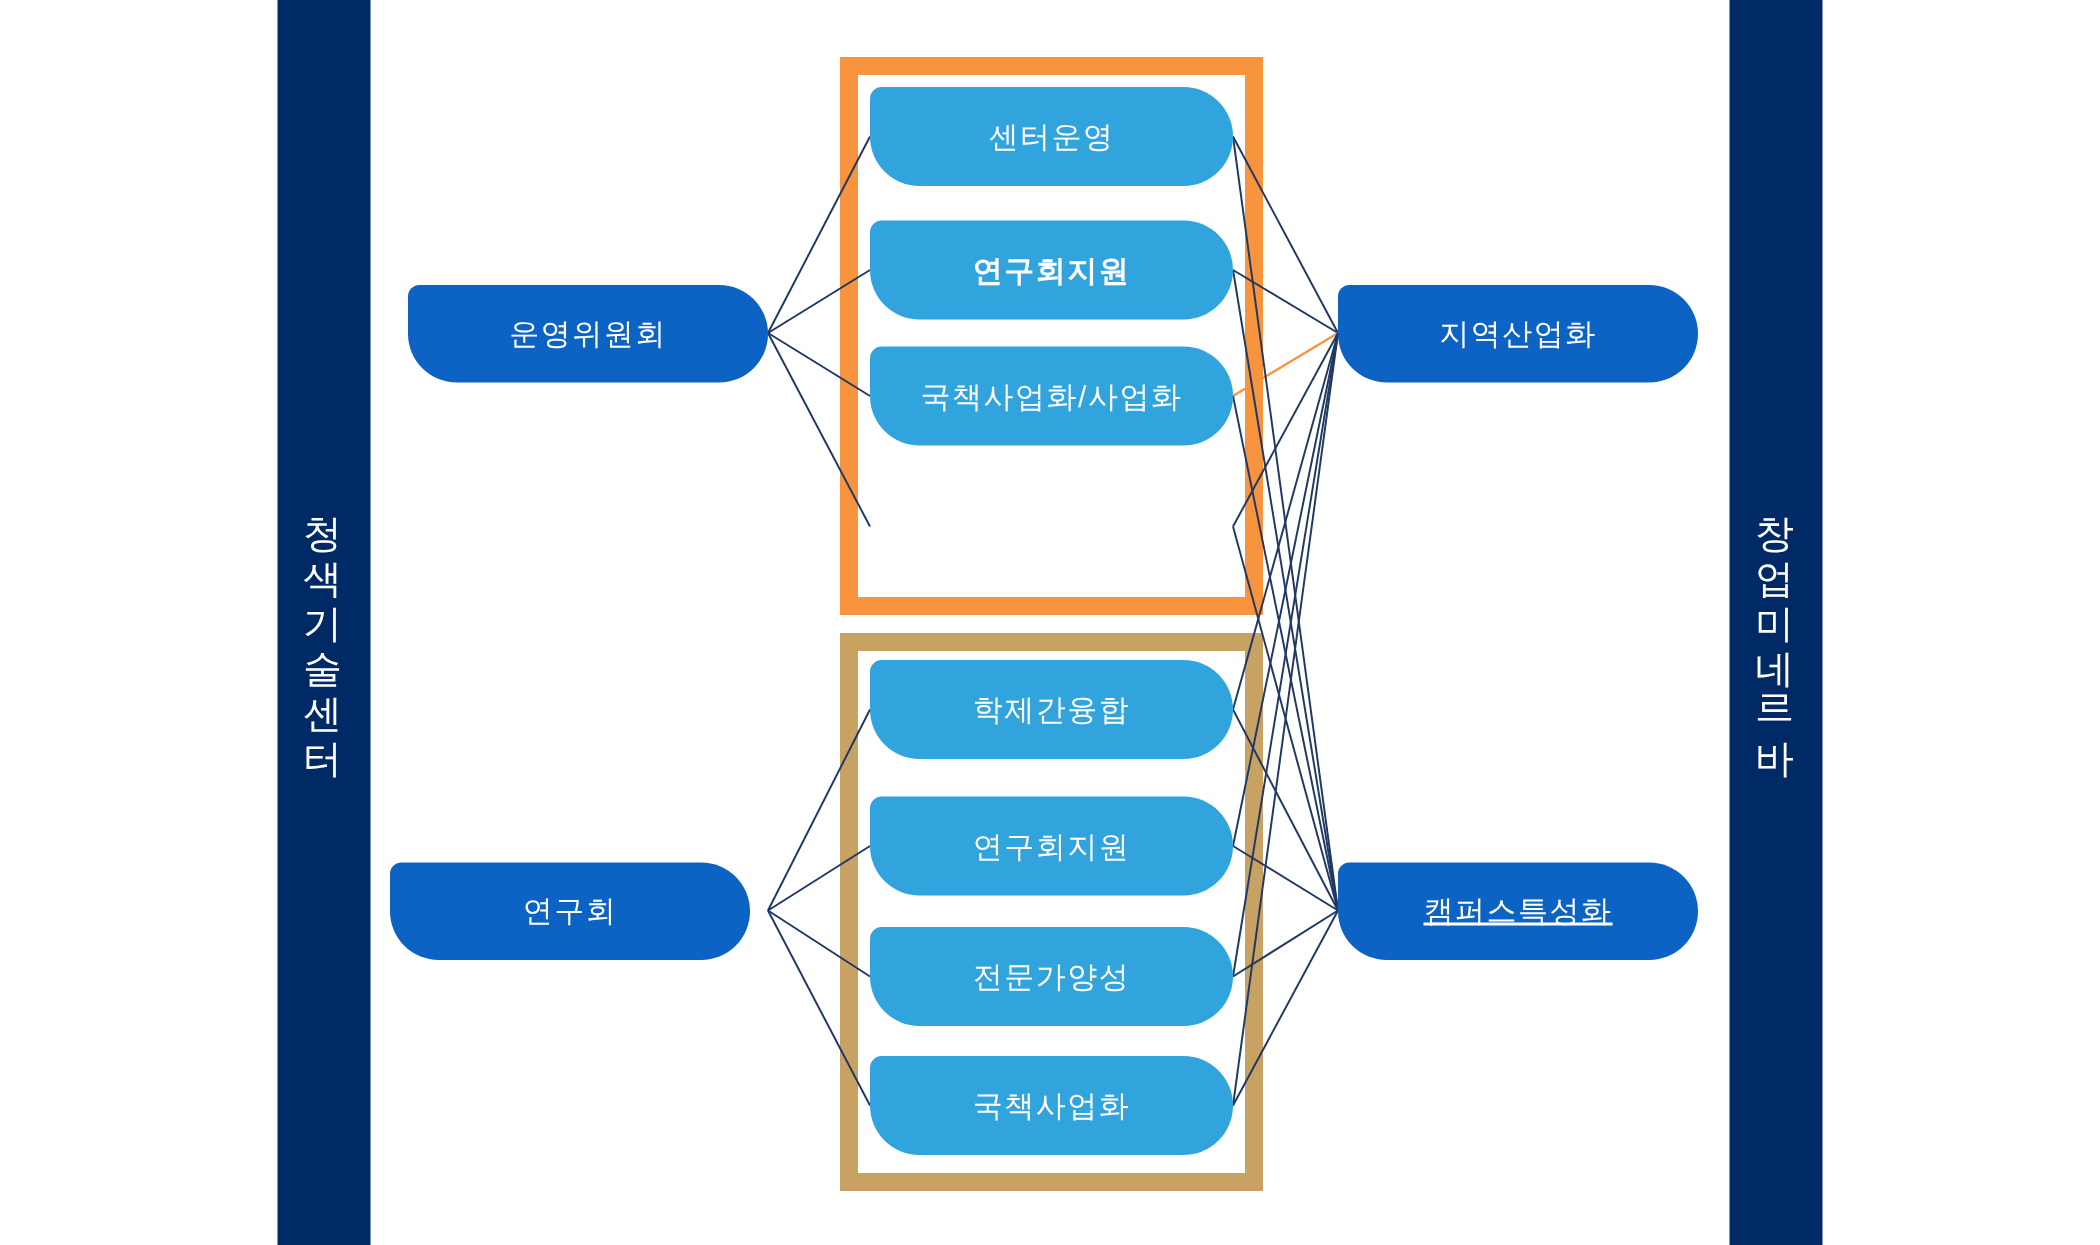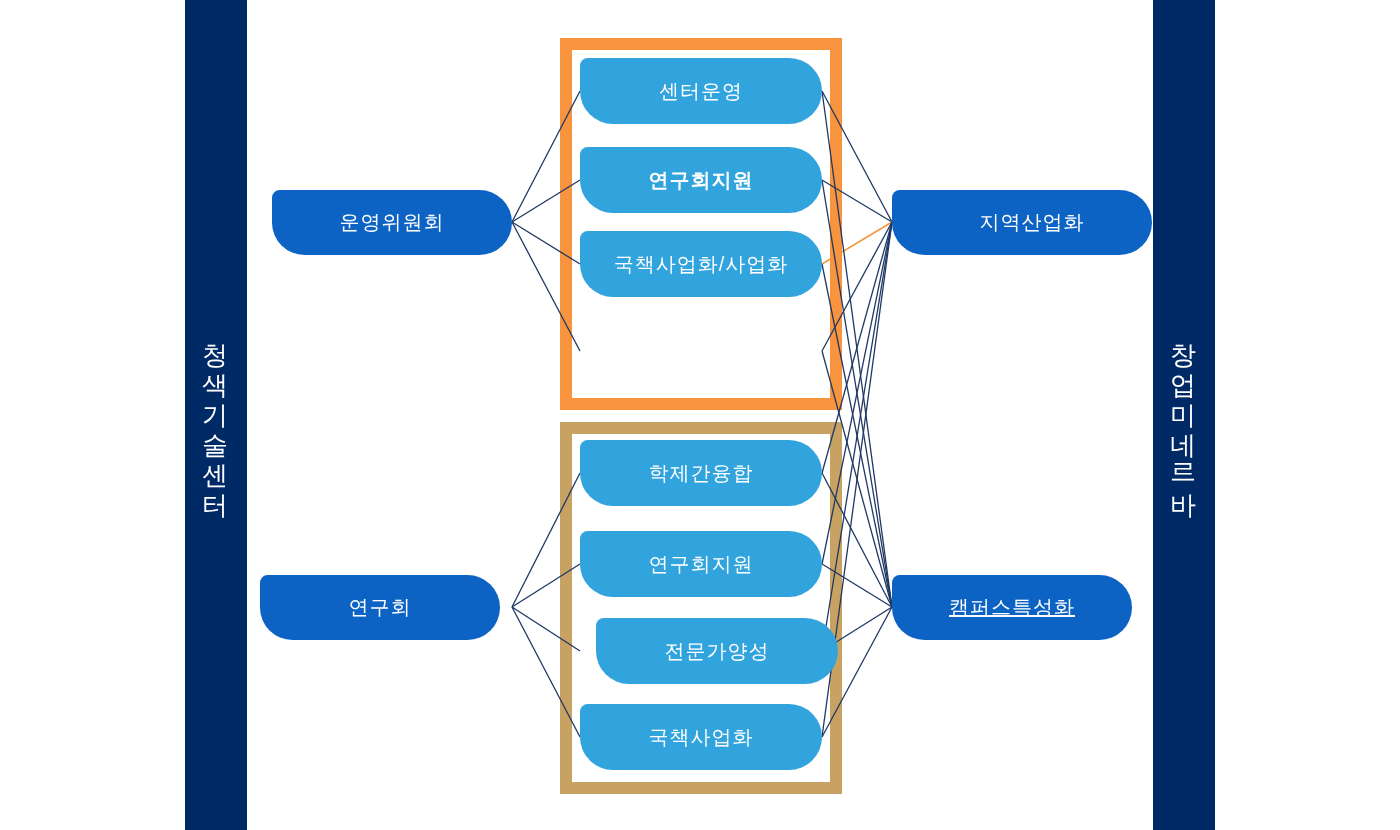--- a/index.html
+++ b/index.html
@@ -113,19 +113,19 @@
 
   <div class="node dark" style="left:272px; top:190px; width:240px; height:65px;">운영위원회</div>
   <div class="node dark" style="left:260px; top:575px; width:240px; height:65px;">연구회</div>
 
   <div class="node light" style="left:580px; top:58px; width:242px; height:66px;">센터운영</div>
   <div class="node light" style="left:580px; top:147px; width:242px; height:66px;font-weight:bold;">연구회지원</div>
   <div class="node light" style="left:580px; top:231px; width:242px; height:66px;">국책사업화/사업화</div>
 
   <div class="node light" style="left:580px; top:440px; width:242px; height:66px;">학제간융합</div>
   <div class="node light" style="left:580px; top:531px; width:242px; height:66px;">연구회지원</div>
-  <div class="node light" style="left:596px; top:618px; width:242px; height:66px;">전문가양성</div>
+  <div class="node light" style="left:580px; top:618px; width:242px; height:66px;">전문가양성</div>
   <div class="node light" style="left:580px; top:704px; width:242px; height:66px;">국책사업화</div>
 
-  <div class="node dark" style="left:892px; top:190px; width:240px; height:65px;padding-left:20px;">지역산업화</div>
+  <div class="node dark" style="left:892px; top:190px; width:240px; height:65px;">지역산업화</div>
   <div class="node dark" style="left:892px; top:575px; width:240px; height:65px;text-decoration:underline;">캠퍼스특성화</div>
 
 </div>
 
 </body></html>

